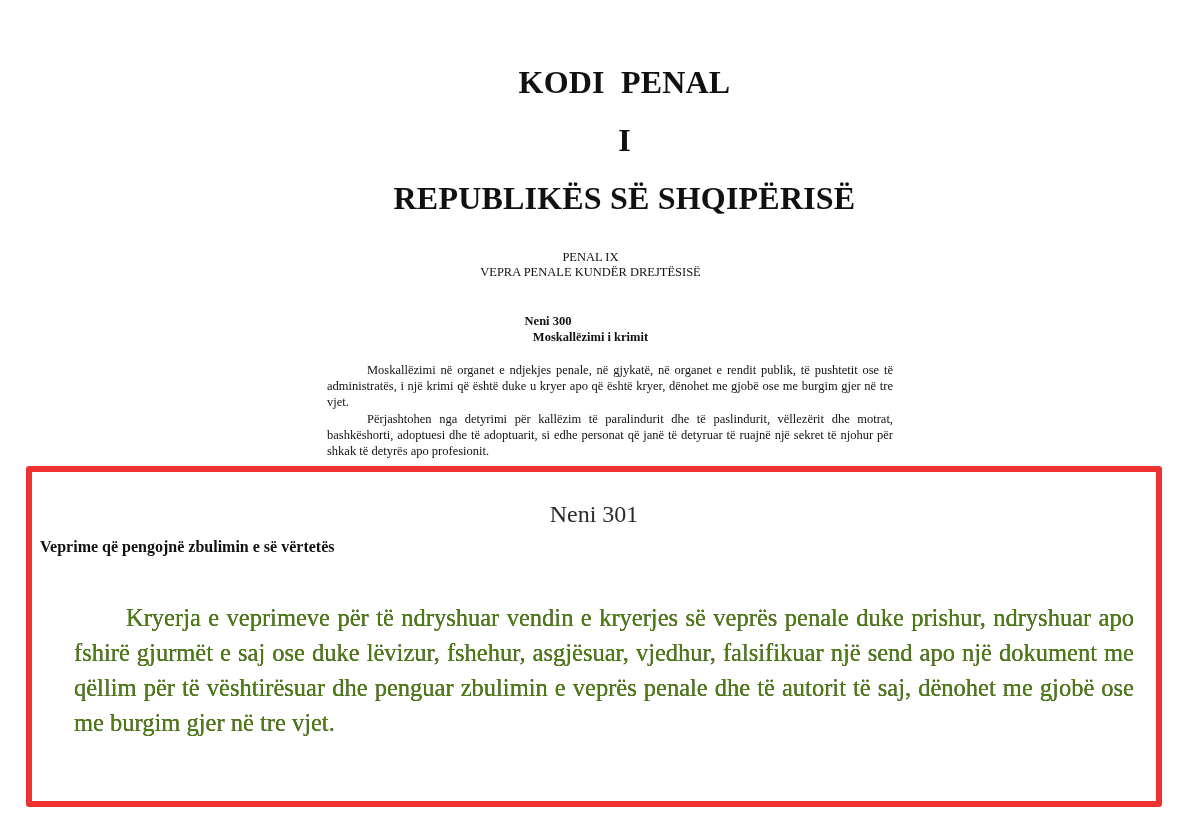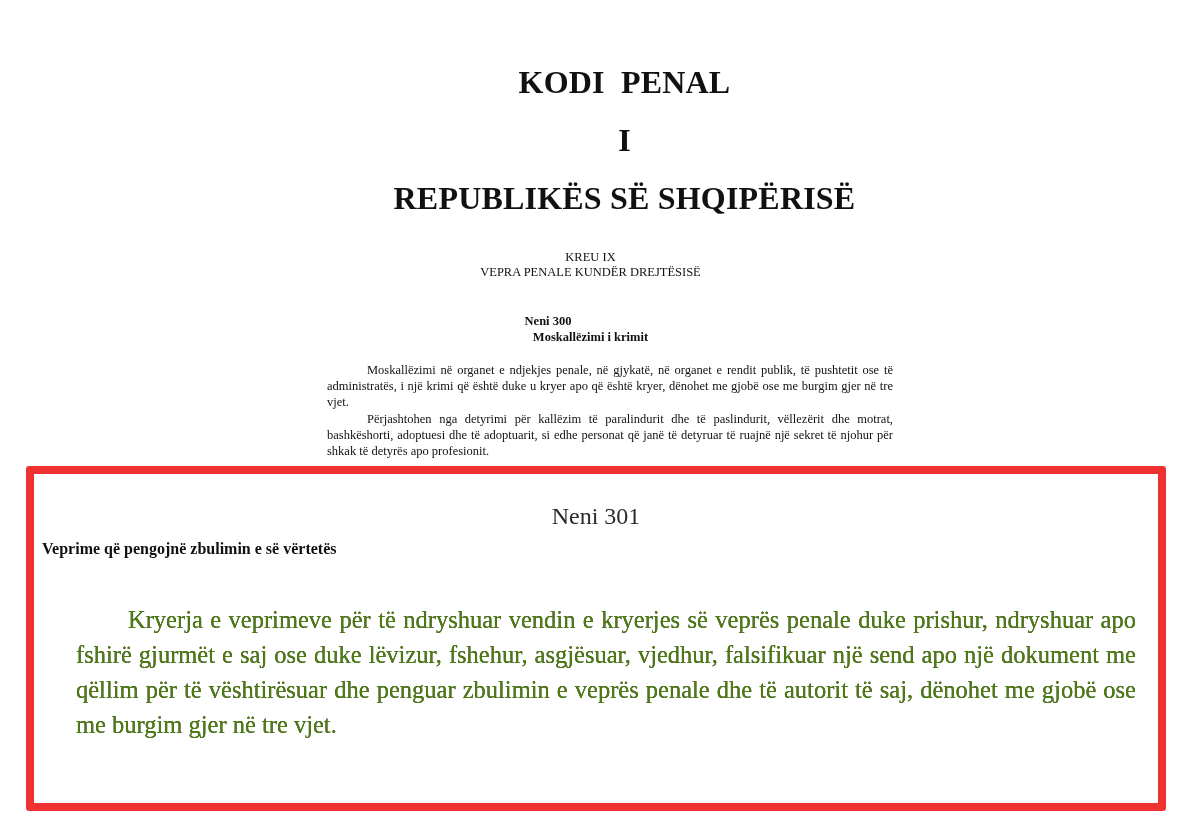--- a/index.html
+++ b/index.html
@@ -76,21 +76,21 @@
       text-indent: 0;
     }
 
     
     .highlight-box {
       position: absolute;
       left: 26px;
       top: 466px;
       width: 1124px;
       height: 329px;
-      border: 8px solid #14b8a6;
+      border: 6px solid #14b8a6;
       border-radius: 3px;
       box-sizing: content-box;
       background: #ffffff;
     }
     .big-num {
       position: absolute;
       left: 0;
       width: 1124px;
       top: 28px;
       text-align: center;
@@ -127,21 +127,21 @@
 </head>
 <body>
 
 <div>
   <div id="title-line-1" class="doc-title">KODI  PENAL</div>
   <div id="title-line-2" class="doc-title">I</div>
   <div id="title-line-3" class="doc-title">REPUBLIKËS SË SHQIPËRISË</div>
 </div>
 
 <div>
-  <div id="chapter-number" class="chapter">KREU IX</div>
+  <div id="chapter-number" class="chapter">PENAL IX</div>
   <div id="chapter-title" class="chapter">VEPRA PENALE KUNDËR DREJTËSISË</div>
 </div>
 
 <div>
   <div class="article-small-num">Neni 300</div>
   <div class="article-small-title">Moskallëzimi i krimit</div>
   <div class="small-body">
     <p style="text-indent:40px;">Moskallëzimi në organet e ndjekjes penale, në gjykatë, në organet e rendit publik, të pushtetit ose të administratës, i një krimi që është duke u kryer apo që është kryer, dënohet me gjobë ose me burgim gjer në tre vjet.</p>
     <p style="text-indent:40px;">Përjashtohen nga detyrimi për kallëzim të paralindurit dhe të paslindurit, vëllezërit dhe motrat, bashkëshorti, adoptuesi dhe të adoptuarit, si edhe personat që janë të detyruar të ruajnë një sekret të njohur për shkak të detyrës apo profesionit.</p>
   </div>

